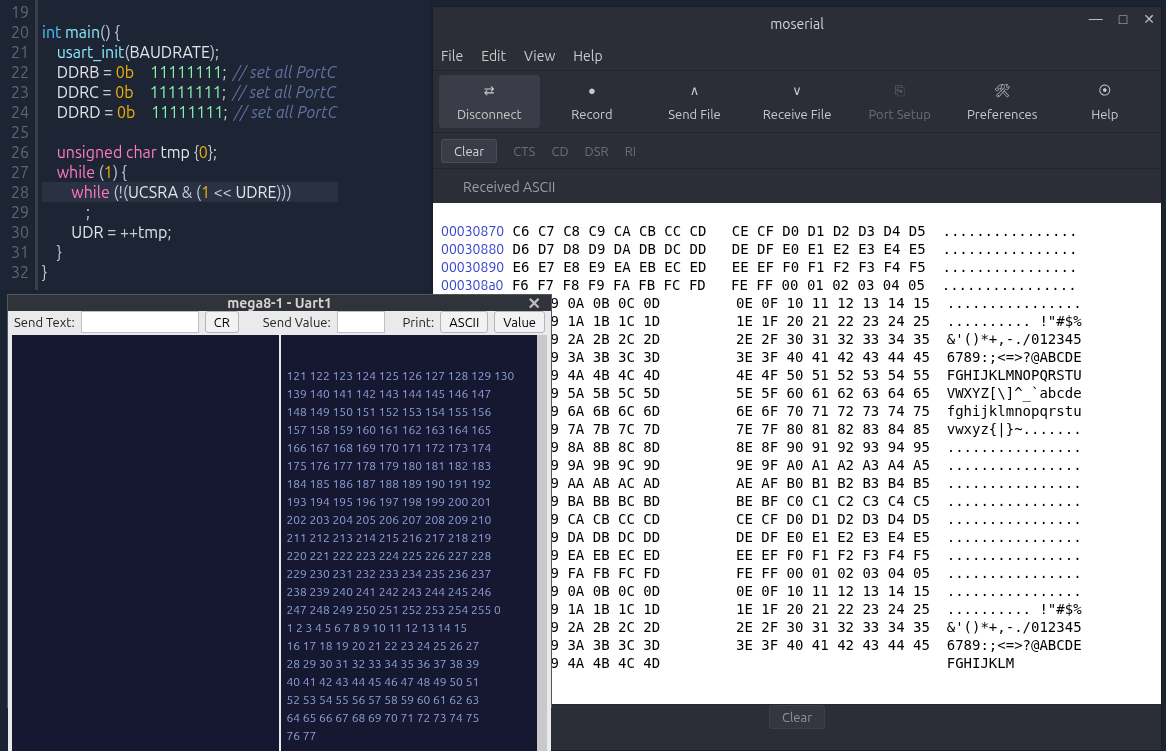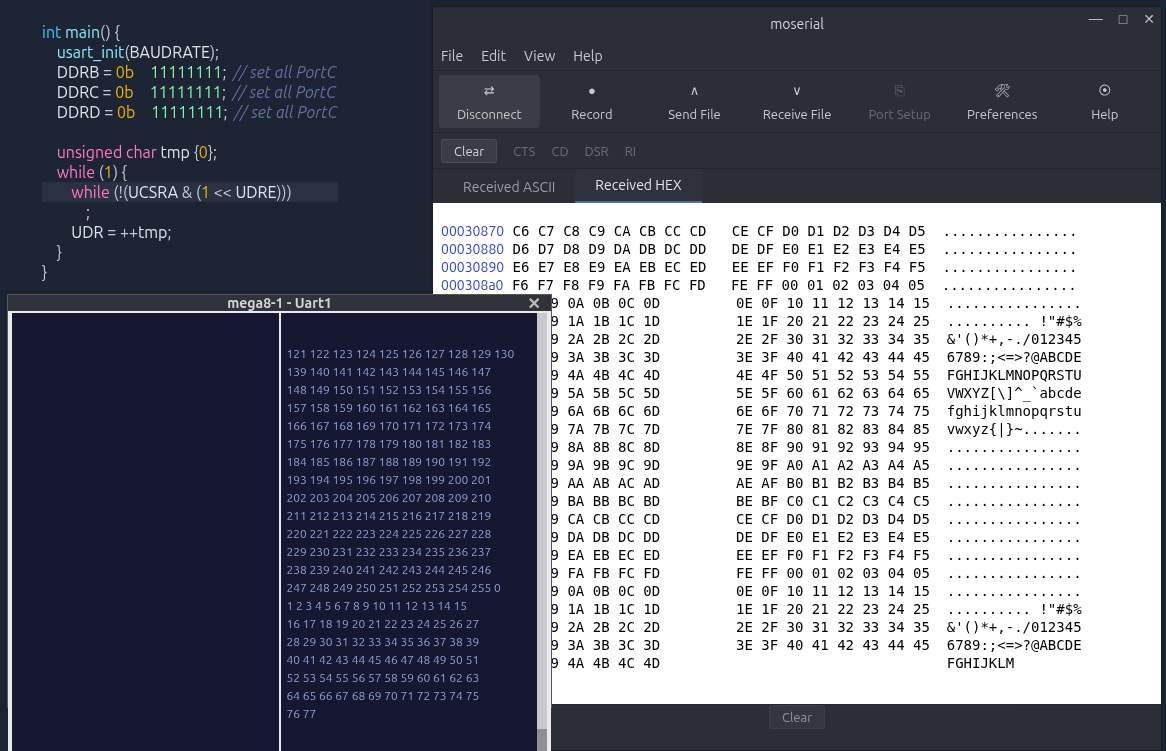--- a/index.html
+++ b/index.html
@@ -58,20 +58,37 @@
 .ut-scroll { position: absolute; right: 0; top: 0; width: 10px; height: 100%; background: #c9c9cc; }
 .ut-scroll-thumb { position: absolute; right: 0; bottom: 0; width: 10px; height: 40px; background: #8f8f94; }
 .ut-bottom { height: 28px; display: flex; align-items: center; background: #eaeaec; padding: 0 4px; gap: 6px; color: #222; font-size: 13px; }
 .ut-bottom button { border: 1px solid #b5b5b8; background: #f2f2f4; padding: 3px 10px; font-size: 13px; border-radius: 3px; cursor: pointer; }
 .ut-bottom span { padding: 0 6px; }
 </style>
 </head>
 <body>
 
 <div class="editor">
+  <div class="gutter" id="gutter">
+      <div>19</div>
+      <div>20</div>
+      <div>21</div>
+      <div>22</div>
+      <div>23</div>
+      <div>24</div>
+      <div>25</div>
+      <div>26</div>
+      <div>27</div>
+      <div>28</div>
+      <div>29</div>
+      <div>30</div>
+      <div>31</div>
+      <div>32</div>
+      <div></div>
+    </div>
   <div class="code-area" id="codearea"><div></div><div><span class="tok-type">int</span> <span class="tok-ident">main</span><span class="tok-punc">() {</span></div><div>    <span class="tok-ident">usart_init</span><span class="tok-punc">(</span><span class="tok-ident2">BAUDRATE</span><span class="tok-punc">);</span></div><div>    <span class="tok-ident2">DDRB</span> <span class="tok-punc">=</span> <span class="tok-num">0b</span><span class="tok-numgreen">11111111</span><span class="tok-punc">;</span>  <span class="tok-comment">// set all PortC</span></div><div>    <span class="tok-ident2">DDRC</span> <span class="tok-punc">=</span> <span class="tok-num">0b</span><span class="tok-numgreen">11111111</span><span class="tok-punc">;</span>  <span class="tok-comment">// set all PortC</span></div><div>    <span class="tok-ident2">DDRD</span> <span class="tok-punc">=</span> <span class="tok-num">0b</span><span class="tok-numgreen">11111111</span><span class="tok-punc">;</span>  <span class="tok-comment">// set all PortC</span></div><div></div><div>    <span class="tok-kw">unsigned</span> <span class="tok-kw">char</span> <span class="tok-ident2">tmp</span> <span class="tok-punc">{</span><span class="tok-num">0</span><span class="tok-punc">};</span></div><div>    <span class="tok-kw">while</span> <span class="tok-punc">(</span><span class="tok-num">1</span><span class="tok-punc">) {</span></div><div class="hl-line">        <span class="tok-kw">while</span> <span class="tok-punc">(!(</span><span class="tok-ident2">UCSRA</span> <span class="tok-punc">&amp;</span> <span class="tok-punc">(</span><span class="tok-num">1</span> <span class="tok-punc">&lt;&lt;</span> <span class="tok-ident2">UDRE</span><span class="tok-punc">)))</span></div><div>            <span class="tok-punc">;</span></div><div>        <span class="tok-ident2">UDR</span> <span class="tok-punc">=</span> <span class="tok-punc">++</span><span class="tok-ident2">tmp</span><span class="tok-punc">;</span></div><div>    <span class="tok-punc">}</span></div><div><span class="tok-punc">}</span></div><div></div></div>
 </div>
 
 <div class="moserial">
   <div class="ms-title">
     <span>moserial</span>
     <div class="wctrl">
       <span>—</span>
       <span>□</span>
       <span>✕</span>
@@ -115,21 +132,20 @@
   </div>
   <div class="ms-toolbar2">
     <button class="small-btn">Clear</button>
     <span class="sig">CTS</span>
     <span class="sig">CD</span>
     <span class="sig">DSR</span>
     <span class="sig">RI</span>
   </div>
   <div class="ms-tabs">
     <div class="ms-tab">Received ASCII</div>
-    <div class="ms-tab active">Received HEX</div>
   </div>
   <div class="ms-hex" id="hexview"><span class="addr">00030870</span> C6 C7 C8 C9 CA CB CC CD   CE CF D0 D1 D2 D3 D4 D5  ................
 <span class="addr">00030880</span> D6 D7 D8 D9 DA DB DC DD   DE DF E0 E1 E2 E3 E4 E5  ................
 <span class="addr">00030890</span> E6 E7 E8 E9 EA EB EC ED   EE EF F0 F1 F2 F3 F4 F5  ................
 <span class="addr">000308a0</span> F6 F7 F8 F9 FA FB FC FD   FE FF 00 01 02 03 04 05  ................
          08 09 0A 0B 0C 0D         0E 0F 10 11 12 13 14 15  ................
          18 19 1A 1B 1C 1D         1E 1F 20 21 22 23 24 25  .......... !"#$%
          28 29 2A 2B 2C 2D         2E 2F 30 31 32 33 34 35  &amp;'()*+,-./012345
          38 39 3A 3B 3C 3D         3E 3F 40 41 42 43 44 45  6789:;&lt;=&gt;?@ABCDE
          48 49 4A 4B 4C 4D         4E 4F 50 51 52 53 54 55  FGHIJKLMNOPQRSTU
@@ -155,20 +171,32 @@
     <span style="flex:0 0 40px"></span>
     <button class="small-btn">DTR</button>
     <button class="small-btn">RTS</button>
   </div>
 </div>
 
 <div class="uart">
   <div class="ut-title">
     <span>mega8-1 - Uart1</span>
     <span class="close">✕</span>
+  </div>
+  <div class="ut-row1">
+    <span>Send Text:</span>
+    <input type="text" style="width: 118px;">
+    <button>CR</button>
+    <span style="width:12px"></span>
+    <span>Send Value:</span>
+    <input type="text" style="width: 48px;">
+    <span style="flex:1"></span>
+    <span>Print:</span>
+    <button>ASCII</button>
+    <button>Value</button>
   </div>
   <div class="ut-panes">
     <div class="ut-pane"></div>
     <div class="ut-pane right">
       <span style="display:block; line-height:18px;">121 122 123 124 125 126 127 128 129 130
 139 140 141 142 143 144 145 146 147
 148 149 150 151 152 153 154 155 156
 157 158 159 160 161 162 163 164 165
 166 167 168 169 170 171 172 173 174
 175 176 177 178 179 180 181 182 183

